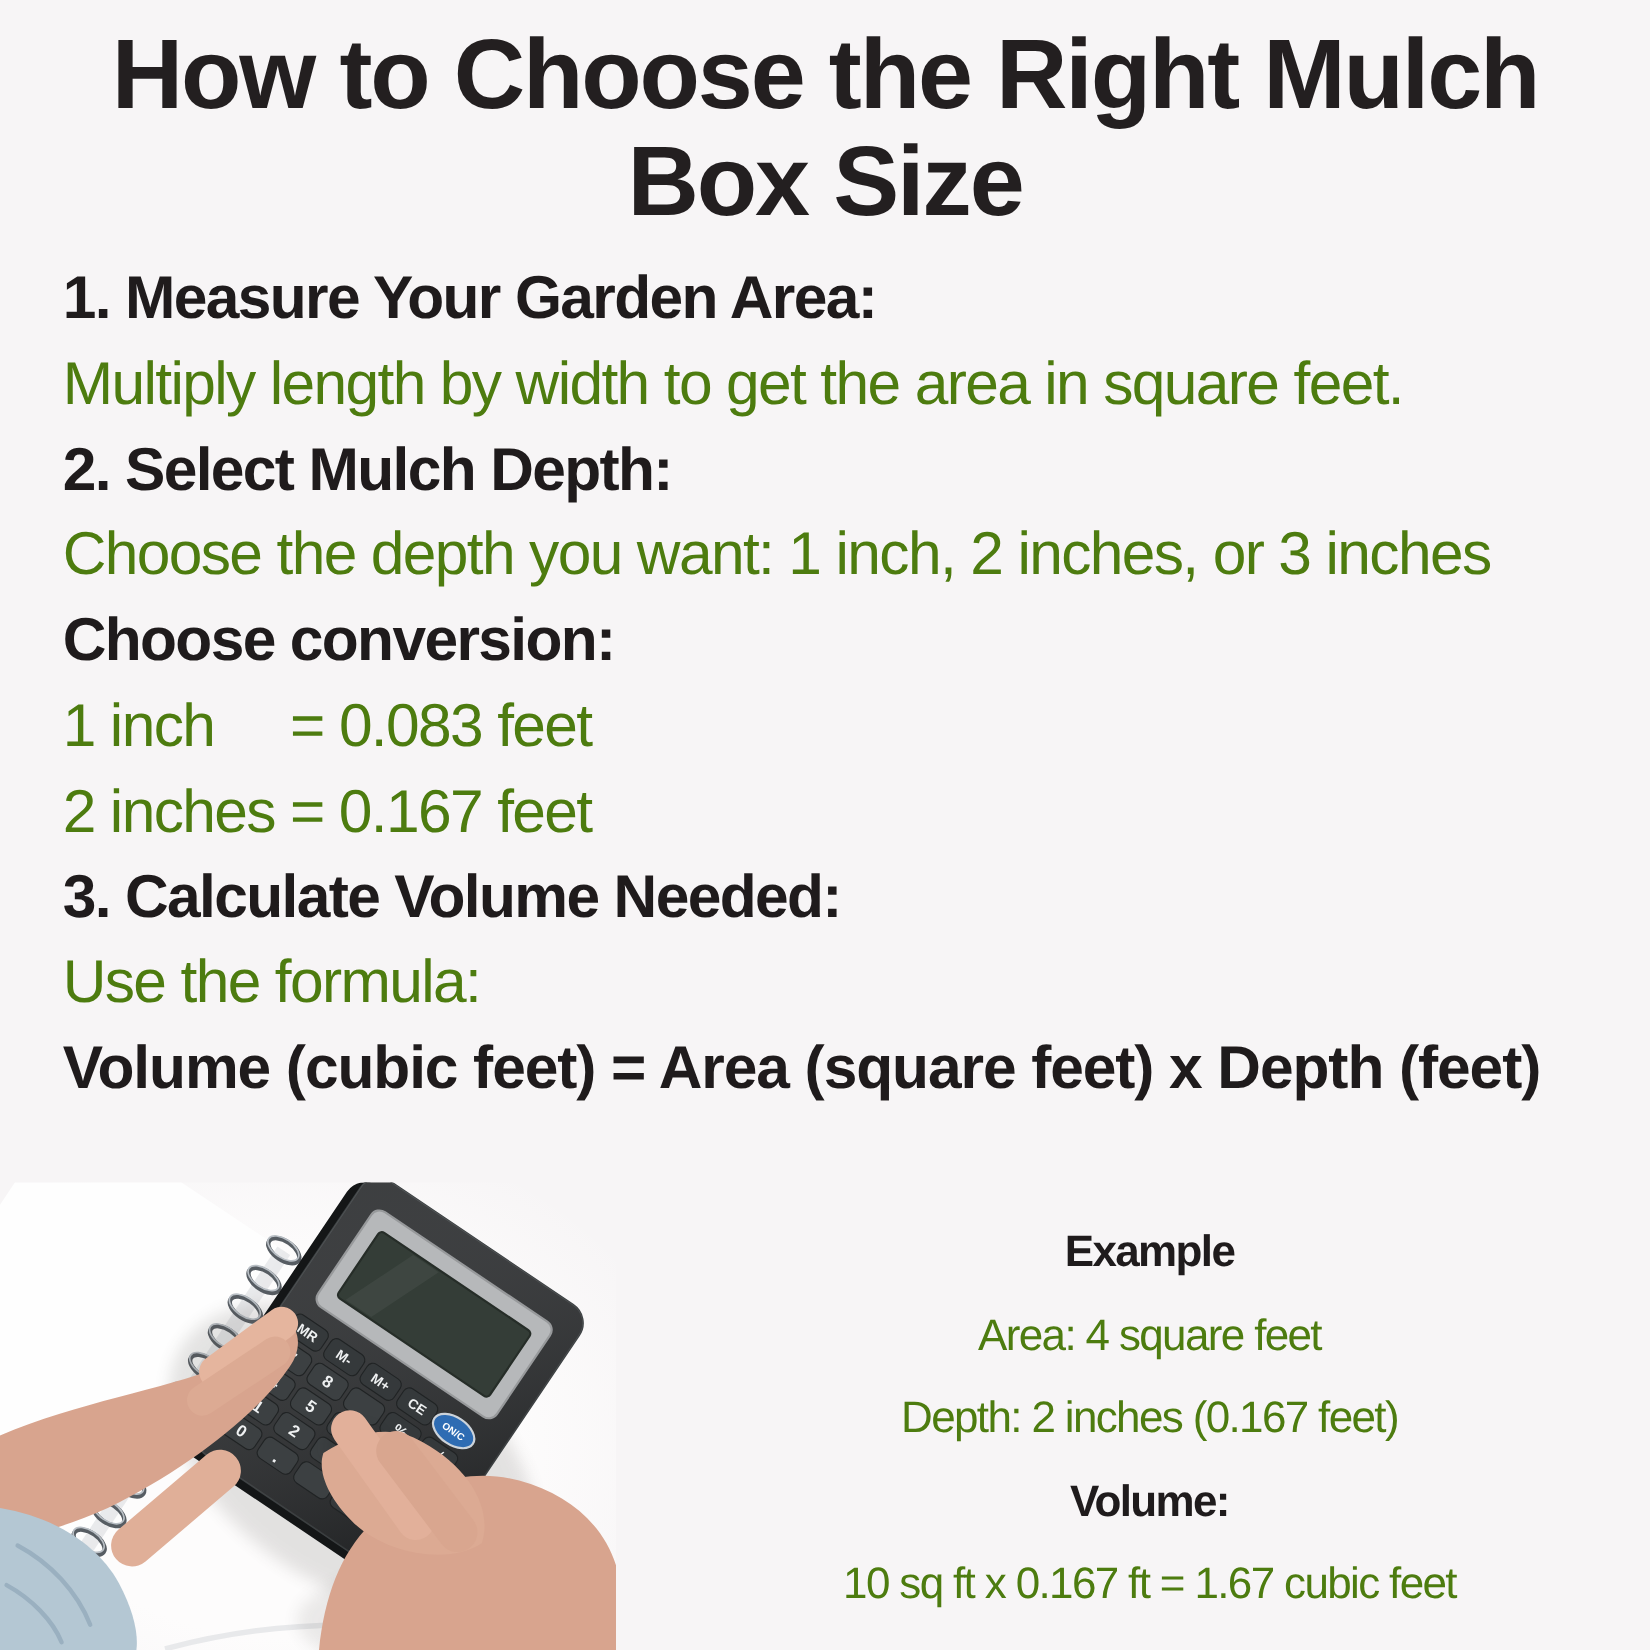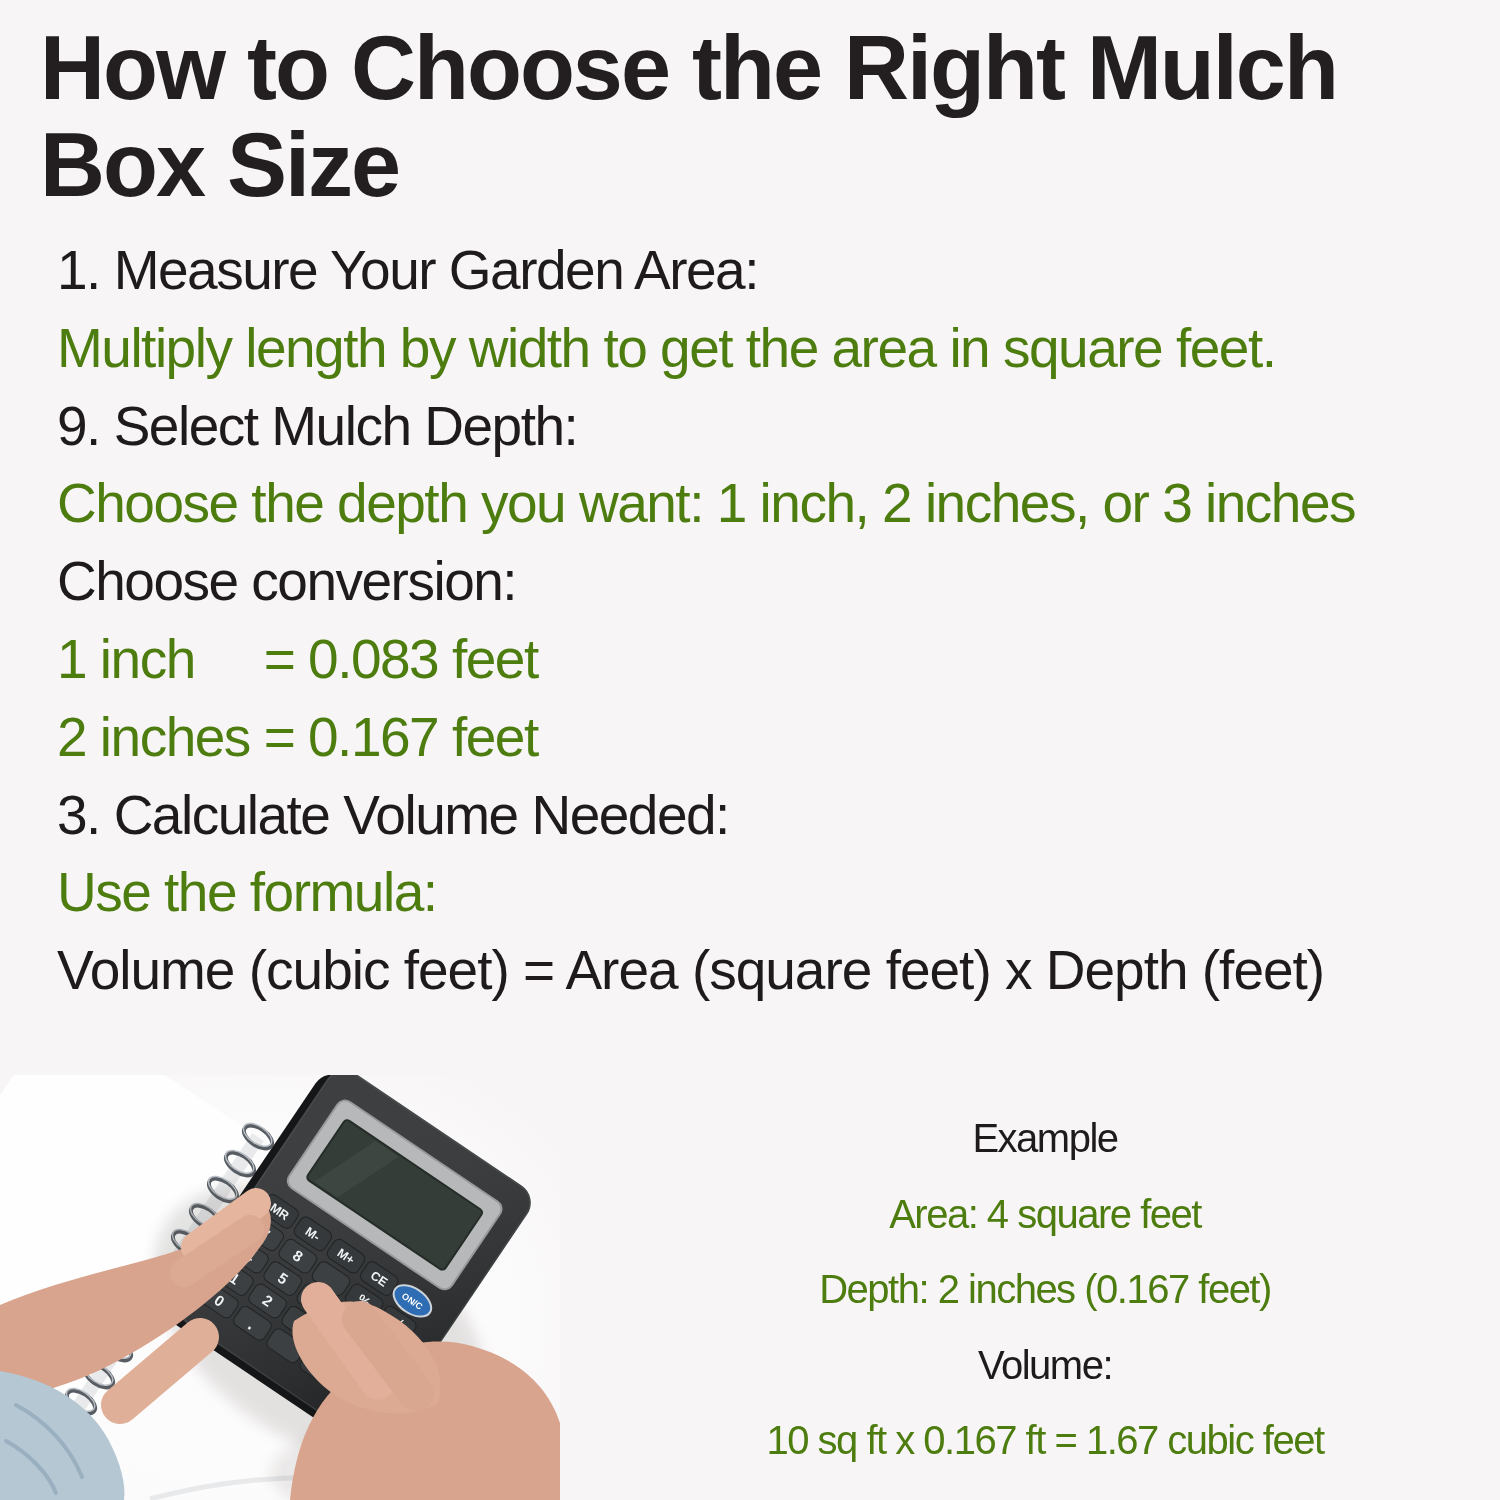--- a/index.html
+++ b/index.html
@@ -2,52 +2,52 @@
 <html><head>
 <meta charset="utf-8">
 <title>How to Choose the Right Mulch Box Size</title>
 <style>
   html,body{margin:0;padding:0;background:#f7f5f6;}
   .canvas{
     position:relative;width:1500px;height:1500px;overflow:hidden;
     background:#f7f5f6;color:#231f20;
     font-family:"Liberation Sans","DejaVu Sans",sans-serif;
   }
-  .title-wrap{position:absolute;top:20px;left:0;width:100%;z-index:2;}
+  .title-wrap{position:absolute;top:20px;left:0;width:100%;text-align:center;z-index:2;}
   .title{
     margin:0 auto;max-width:1420px;
     font-size:90px;font-weight:700;line-height:1.08;letter-spacing:-2px;color:#231f20;
   }
   .steps{position:absolute;left:57px;top:232px;z-index:2;}
   .line{
     height:77.8px;line-height:77.8px;font-size:55px;letter-spacing:-1.5px;
     white-space:pre;color:#4d7c0f;
   }
-  .bold{font-weight:400;color:#1f1b1c;}
+  .bold{font-weight:700;color:#1f1b1c;}
   .formula{letter-spacing:-1px;}
   .example{
     position:absolute;left:600px;top:1101px;width:890px;text-align:center;z-index:2;
   }
   .example .line{height:75.6px;line-height:75.6px;font-size:40px;}
   .photo{position:absolute;left:0;top:1075px;width:560px;height:425px;z-index:1;}
   .photo text{font-family:"Liberation Sans","DejaVu Sans",sans-serif;}
 </style>
 </head>
 <body>
 
 <div class="canvas">
 
   <div class="title-wrap">
     <h1 class="title">How to Choose the Right Mulch Box Size</h1>
   </div>
 
   <div class="steps">
     <div class="line bold">1. Measure Your Garden Area:</div>
     <div class="line">Multiply length by width to get the area in square feet.</div>
-    <div class="line bold">9. Select Mulch Depth:</div>
+    <div class="line bold">2. Select Mulch Depth:</div>
     <div class="line">Choose the depth you want: 1 inch, 2 inches, or 3 inches</div>
     <div class="line bold">Choose conversion:</div>
     <div class="line">1 inch     = 0.083 feet</div>
     <div class="line">2 inches = 0.167 feet</div>
     <div class="line bold">3. Calculate Volume Needed:</div>
     <div class="line">Use the formula:</div>
     <div class="line bold formula">Volume (cubic feet) = Area (square feet) x Depth (feet)</div>
   </div>
 
   <div class="example">

